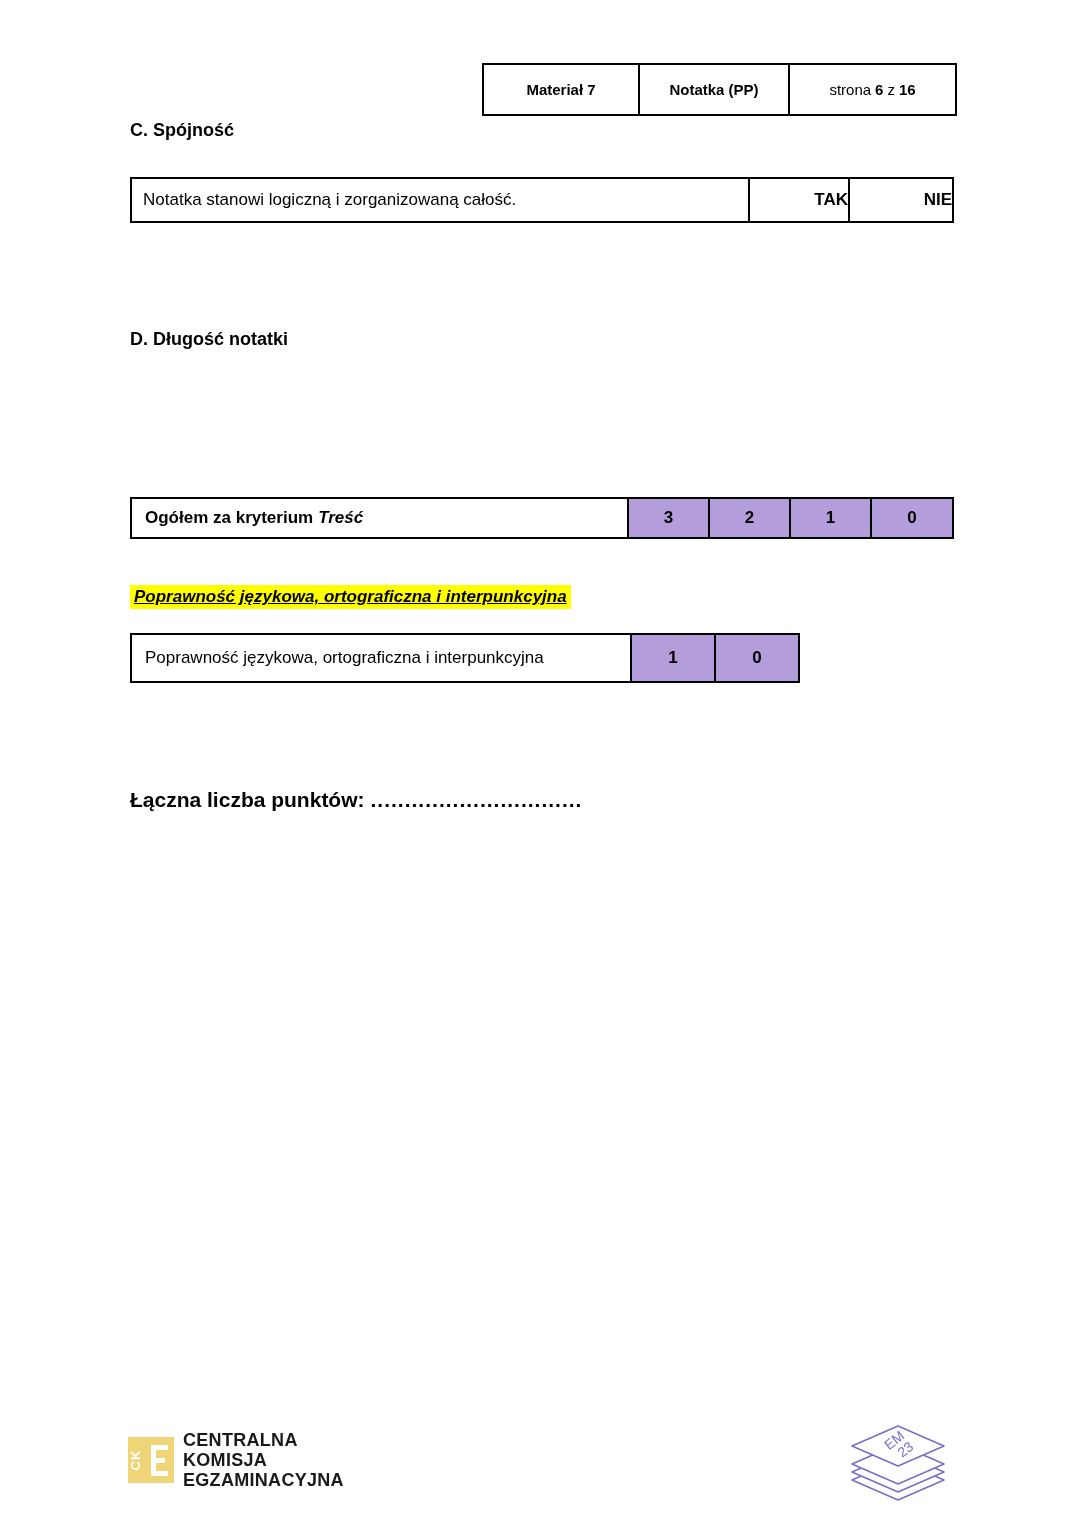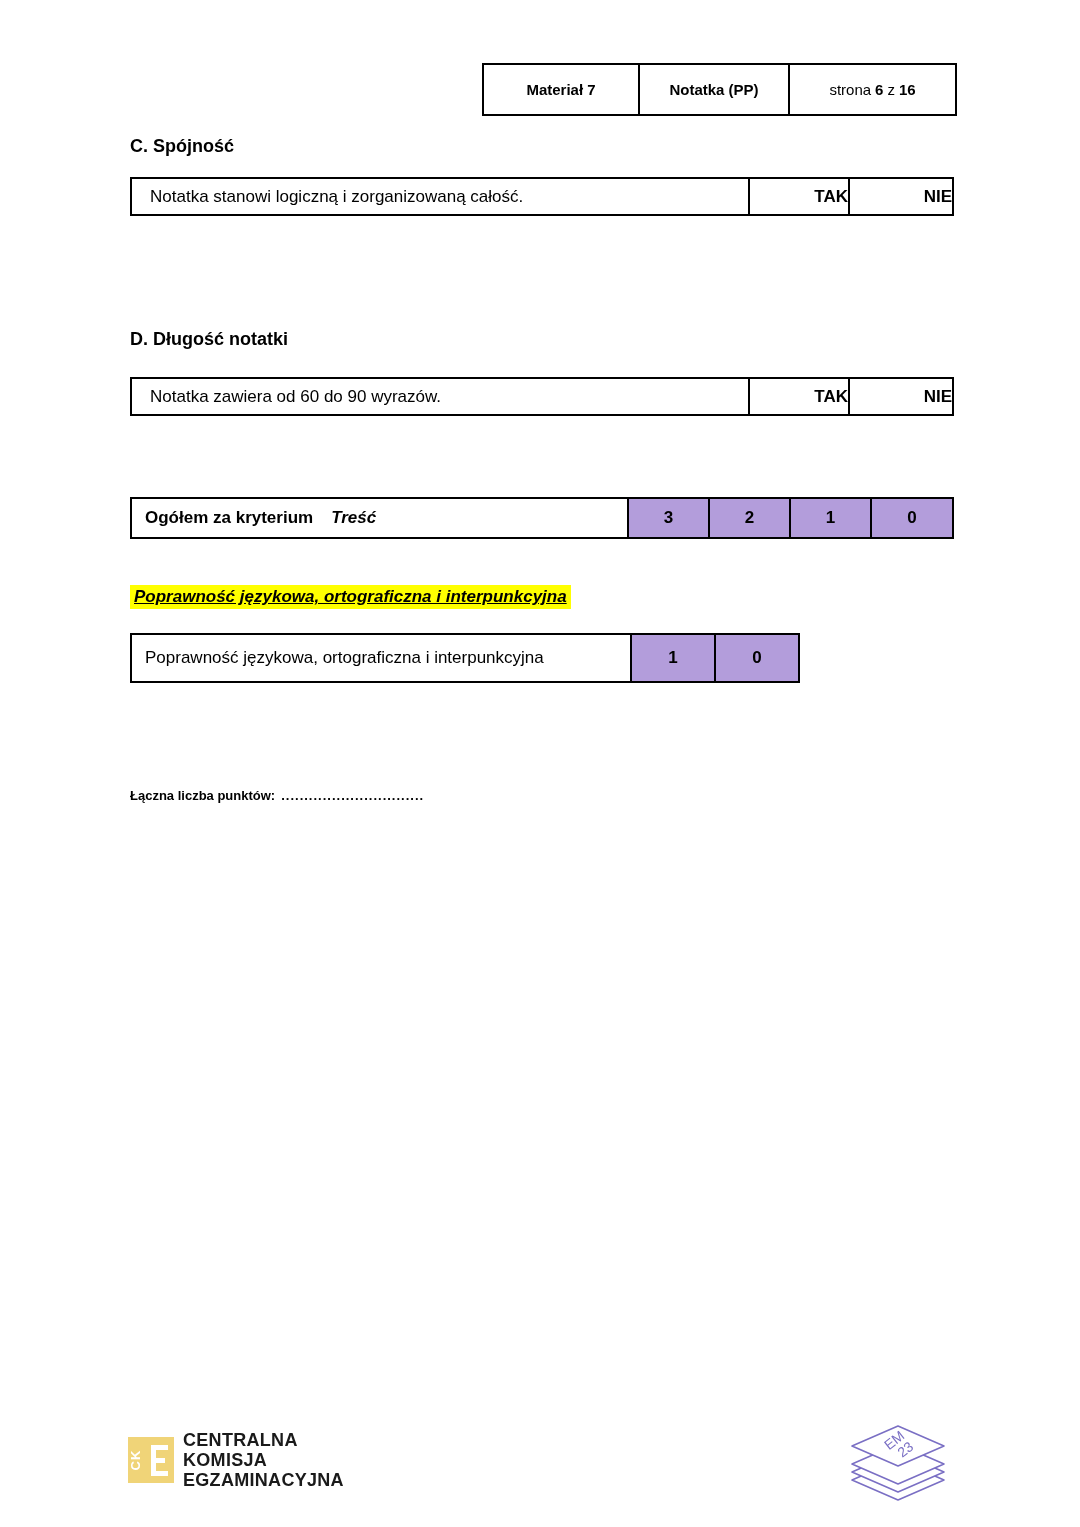--- a/index.html
+++ b/index.html
@@ -12,50 +12,50 @@
 
   
   .hdr{position:absolute;left:482px;top:63px;width:473px}
   .hdr td{height:26px;padding:16px 7px;font-size:15px}
   .hdr td.c{text-align:center;font-weight:bold}
   .hdr td.p{text-align:center}
   .hdr .b{font-weight:bold}
   .sp{margin-right:4px}
 
   .sec-title{position:absolute;left:130px;font-size:18px;font-weight:bold}
-  .sec-c-title{top:136px}
+  .sec-c-title{top:120px}
   .sec-d-title{top:329px}
 
   .crit{position:absolute;left:130px;width:822px}
   .crit-c{top:177px}
   .crit-d{top:377px}
-  .crit td.txt{padding-left:18px;height:37px}
+  .crit td.txt{padding-left:11px;height:44px}
   .crit td.opt{text-align:right;font-weight:bold}
 
   .total{position:absolute;left:130px;top:497px;width:822px}
   .total td{height:40px}
   .total td.lbl{padding-left:13px;font-weight:bold}
-  .total td.lbl .it{font-style:italic;margin-left:18px}
+  .total td.lbl .it{font-style:italic;margin-left:5px}
   .total td.score{background:#b39ddb;text-align:center;font-weight:bold}
 
   .hl{position:absolute;left:130px;top:585px;background:#ffff00;
       font-size:17px;font-weight:bold;font-style:italic;
       text-decoration:underline;padding:2px 4px}
 
   .lang{position:absolute;left:130px;top:633px;width:668px}
   .lang td{height:48px}
   .lang td.lbl{padding-left:13px}
   .lang td.score{background:#b39ddb;text-align:center;font-weight:bold}
 
   .errbox{position:absolute;left:848px;top:632px;width:104px;height:105px;
           background:#d9d9d9;border:1.5px solid #000;
           display:flex;flex-direction:column;justify-content:flex-end;
           align-items:center;padding-bottom:10px;font-size:13px;line-height:16px;text-align:center}
 
-  .sum{position:absolute;left:130px;top:788px;font-size:13px;font-weight:bold}
+  .sum{position:absolute;left:130px;top:788px;font-size:21px;font-weight:bold}
   .sum .dots{margin-left:6px;letter-spacing:1px}
 
   .brand{position:absolute;left:128px;top:1430px;display:flex;align-items:center;gap:9px}
   .logo{position:relative;width:46px;height:46px;background:#f0d478;flex:0 0 auto}
   .logo .ck{position:absolute;left:-3px;top:50%;transform:translateY(-50%) rotate(-90deg);
             color:#fff;font-weight:bold;font-size:13px;letter-spacing:1px}
   .logo .bar{position:absolute;background:#fff}
   .logo .stem{left:23px;top:8px;width:5px;height:31px}
   .logo .b1{left:23px;top:8px;width:17px;height:5px}
   .logo .b2{left:23px;top:21px;width:14px;height:5px}
@@ -98,34 +98,20 @@
         <tr>
       <td class="txt">Notatka stanowi logiczną i zorganizowaną całość.</td>
       <td class="opt">TAK</td>
       <td class="opt">NIE</td>
     </tr>
   </tbody>
     </table>
 
   <div class="sec-title sec-d-title">D. Długość notatki</div>
 
-  <table class="crit crit-d">
-    <colgroup>
-        <col style="width:618px">
-        <col style="width:100px">
-        <col style="width:104px">
-      </colgroup>
-    <tbody>
-        <tr>
-      <td class="txt">Notatka zawiera od 60 do 90 wyrazów.</td>
-      <td class="opt">TAK</td>
-      <td class="opt">NIE</td>
-    </tr>
-  </tbody>
-    </table>
 
   <table class="total">
     <colgroup>
         <col style="width:497px">
         <col style="width:81px">
         <col style="width:81px">
         <col style="width:81px">
         <col style="width:82px">
       </colgroup>
     <tbody>

